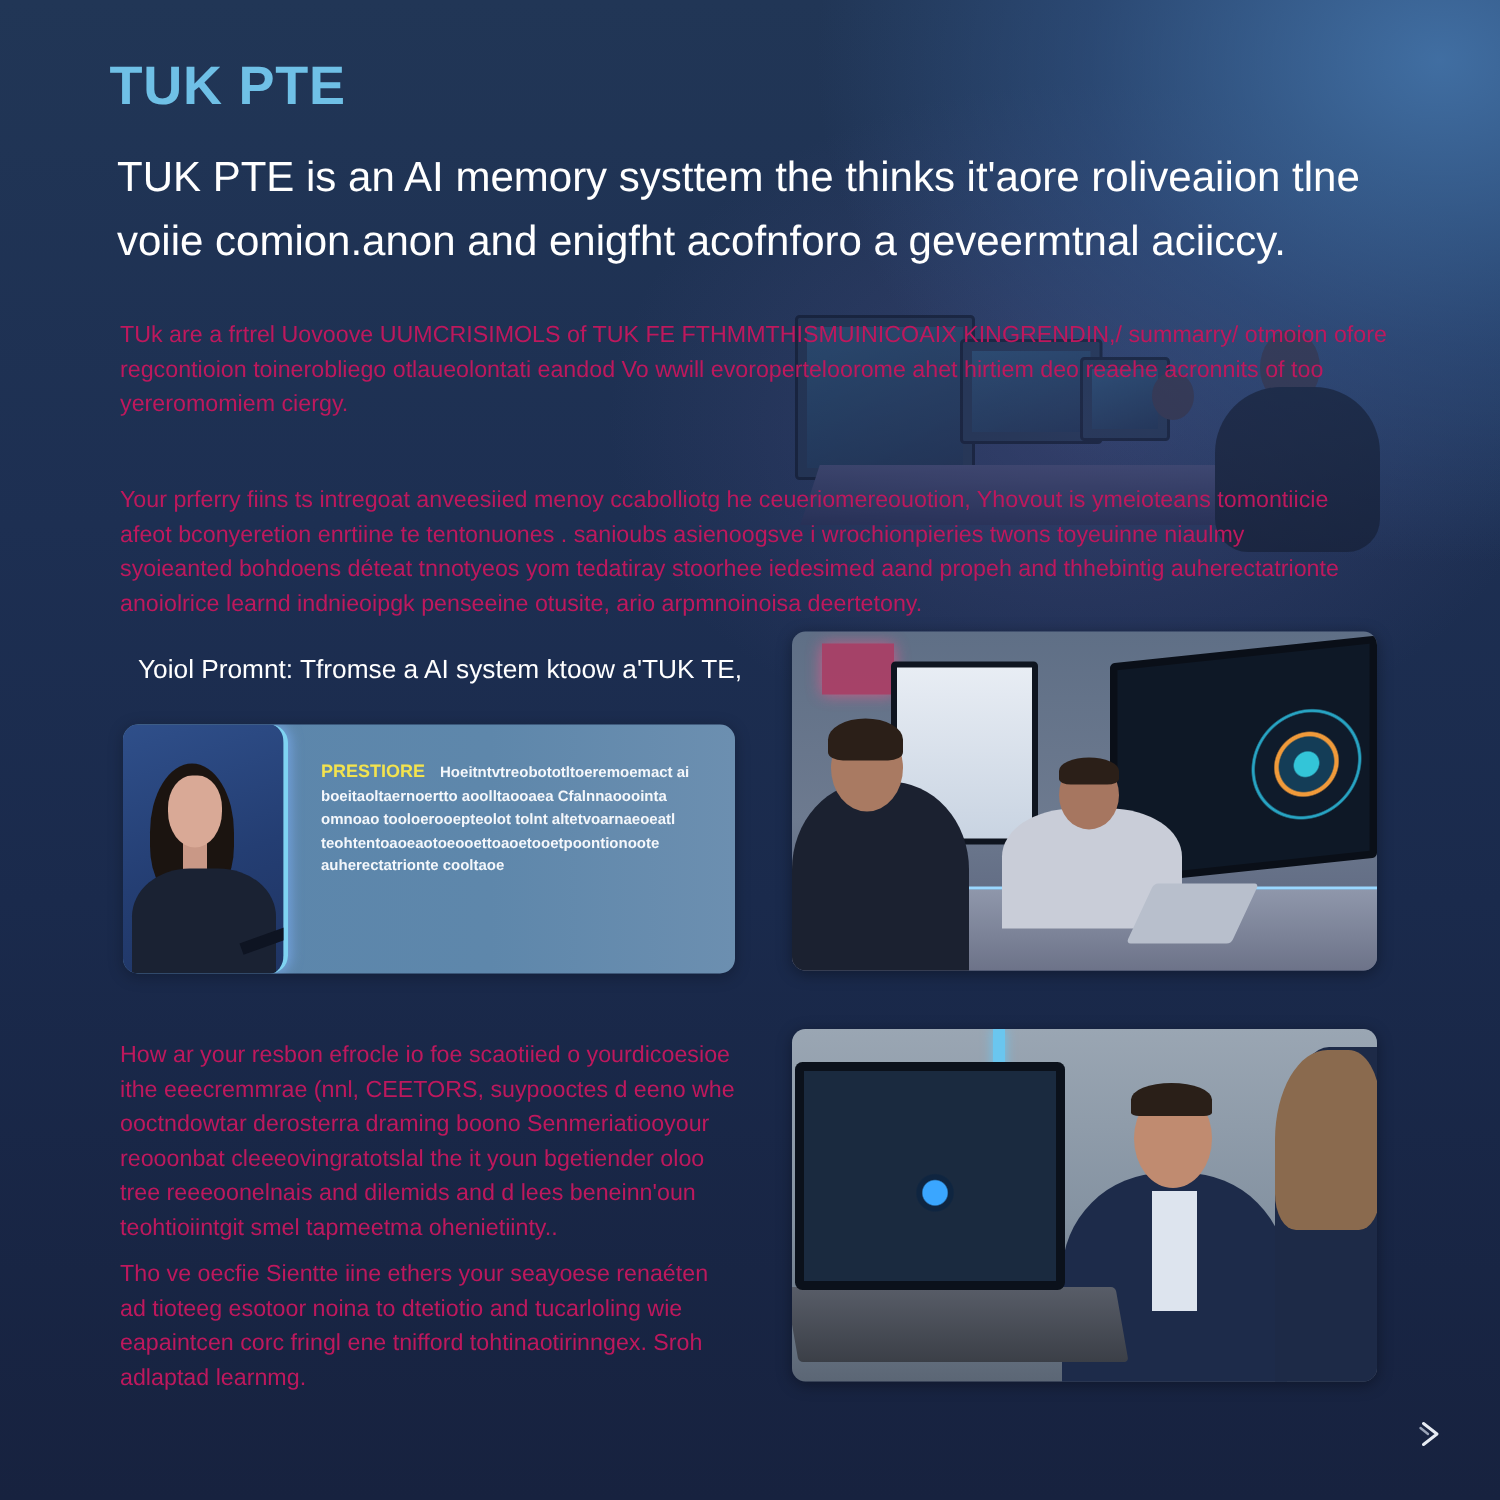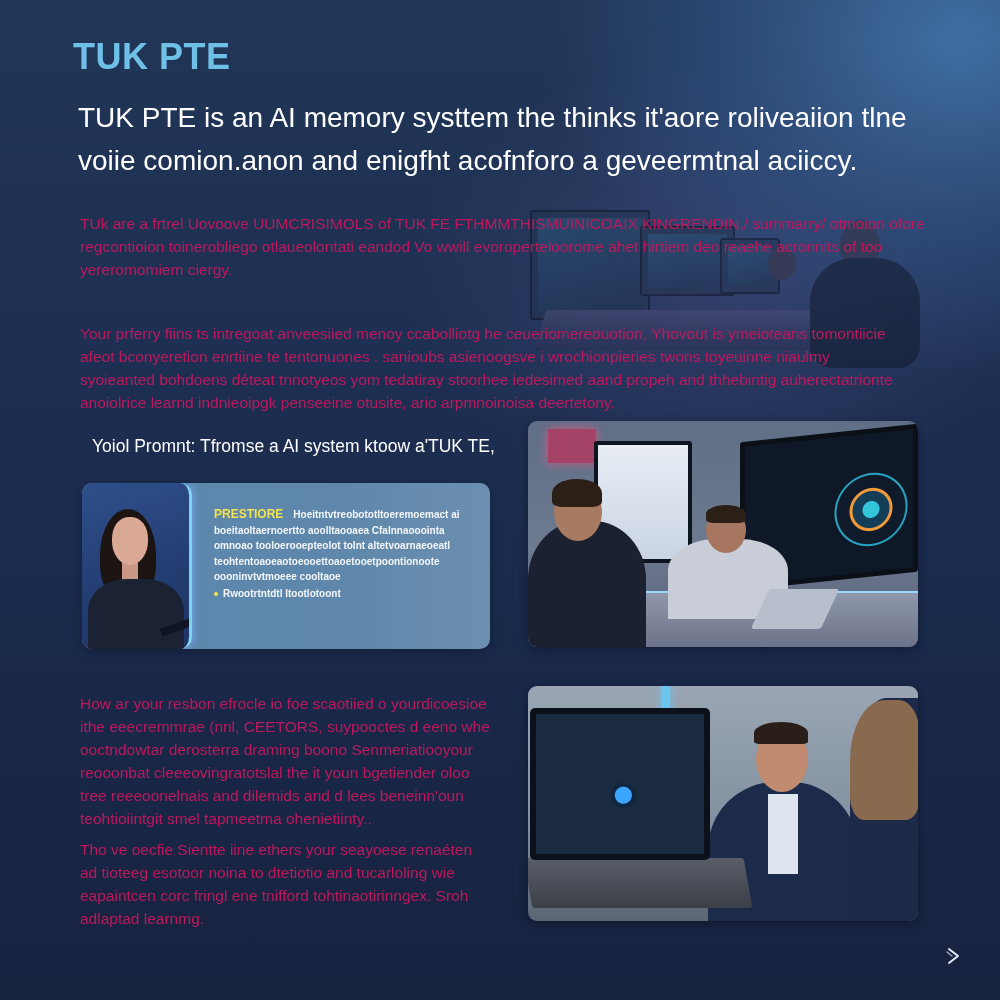--- a/index.html
+++ b/index.html
@@ -133,23 +133,22 @@
 
 <div class="card">
   <div class="card-photo">
     <div class="hair"></div>
     <div class="neck"></div>
     <div class="face"></div>
     <div class="body"></div>
     <div class="tablet"></div>
   </div>
   <div class="card-body">
-    <span class="tag">PRESTIORE</span><span>Hoeitntvtreobototltoeremoemact ai boeitaoltaernoertto aoolltaooaea Cfalnnaooointa omnoao tooloerooepteolot tolnt altetvoarnaeoeatl teohtentoaoeaotoeooettoaoetooetpoontionoote oooninvtvtmoeee cooltaoe</span>
+    <span class="tag">PRESTIORE</span><span>Hoeitntvtreobototltoeremoemact ai boeitaoltaernoertto aoolltaooaea Cfalnnaooointa omnoao tooloerooepteolot tolnt altetvoarnaeoeatl teohtentoaoeaotoeooettoaoetooetpoontionoote auherectatrionte cooltaoe</span>
     <ul>
-      <li>Rwootrtntdtl ltootlotoont</li>
     </ul>
   </div>
 </div>
 
 <div class="photo photo1">
   <div class="ph-el neon-sign"></div>
   <div class="ph-el screen-white"></div>
   <div class="ph-el screen-big"></div>
   <div class="ph-el desk1"></div>
   <div class="ph-el man2"></div>

